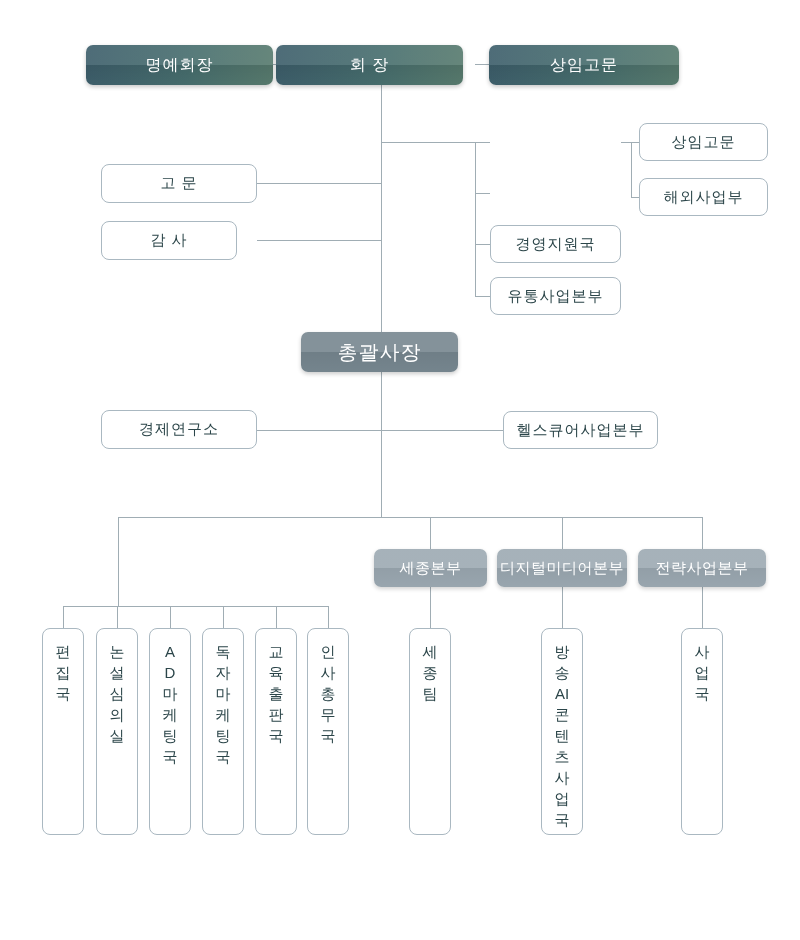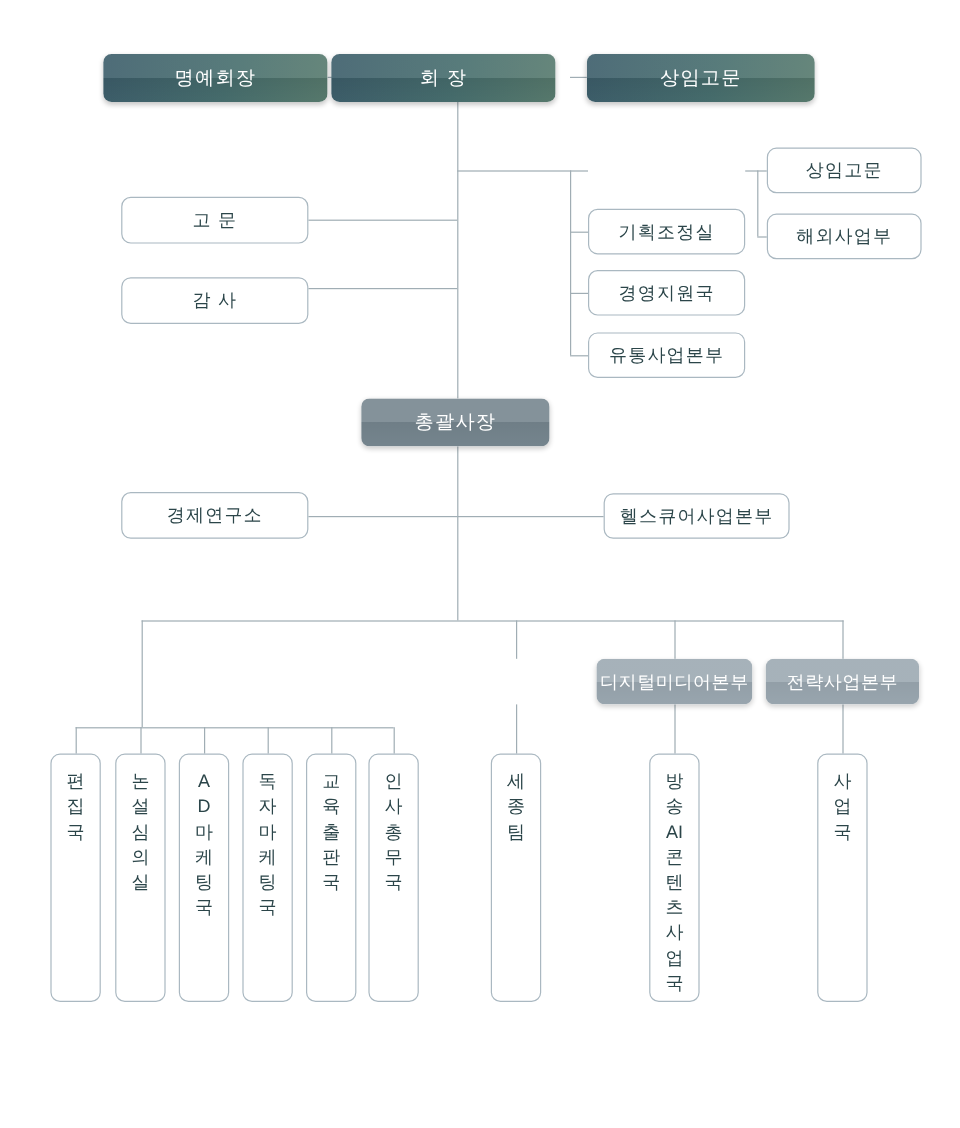--- a/index.html
+++ b/index.html
@@ -16,21 +16,21 @@
     text-align:center;
   }
   .teal{
     border-radius:7px;color:#fff;font-size:16px;letter-spacing:1px;font-weight:500;
     background-image:
       linear-gradient(rgba(255,255,255,0.09) 0%, rgba(255,255,255,0.09) 50%, rgba(0,0,0,0.08) 50%, rgba(0,0,0,0.02) 100%),
       linear-gradient(100deg, var(--teal-a,#3d5e6b) 0%, var(--teal-b,#476e6e) 55%, var(--teal-c,#587b6e) 100%);
     box-shadow:0 2px 4px rgba(0,0,0,0.22);
   }
   .gray-dark{
-    border-radius:7px;color:#fff;font-size:16px;letter-spacing:1px;
+    border-radius:7px;color:#fff;font-size:20px;letter-spacing:1px;
     background-image:
       linear-gradient(rgba(255,255,255,0.10) 0%, rgba(255,255,255,0.10) 50%, rgba(0,0,0,0.06) 50%, rgba(0,0,0,0.01) 100%),
       linear-gradient(var(--gray-dark,#76868f), var(--gray-dark,#76868f));
     box-shadow:0 2px 4px rgba(0,0,0,0.20);
     align-items:center;
   }
   .gray-light{
     border-radius:7px;color:#fff;font-size:15px;letter-spacing:0.5px;
     background-image:
       linear-gradient(rgba(255,255,255,0.12) 0%, rgba(255,255,255,0.12) 50%, rgba(0,0,0,0.05) 50%, rgba(0,0,0,0.01) 100%),
@@ -90,27 +90,24 @@
   <div class="box teal" style="left:276px;top:45px;width:187px;height:40px;">
     <span>회 장</span>
   </div>
   <div class="box teal" style="left:489px;top:45px;width:190px;height:40px;">
     <span>상임고문</span>
   </div>
 
   <div class="box white-box" style="left:101px;top:164px;width:156px;height:39px;">
     <span>고 문</span>
   </div>
-  <div class="box white-box" style="left:101px;top:231px;width:156px;height:39px;">
+  <div class="box white-box" style="left:101px;top:221px;width:136px;height:39px;">
     <span>감 사</span>
   </div>
 
-  <div class="box white-box" style="left:490px;top:174px;width:131px;height:38px;">
-    <span>기획조정실</span>
-  </div>
   <div class="box white-box" style="left:490px;top:277px;width:131px;height:38px;">
     <span>유통사업본부</span>
   </div>
   <div class="box white-box" style="left:490px;top:225px;width:131px;height:38px;">
     <span>경영지원국</span>
   </div>
 
   <div class="box white-box" style="left:639px;top:123px;width:129px;height:38px;">
     <span>상임고문</span>
   </div>
@@ -122,20 +119,23 @@
     <span>총괄사장</span>
   </div>
 
   <div class="box white-box" style="left:101px;top:410px;width:156px;height:39px;">
     <span>경제연구소</span>
   </div>
   <div class="box white-box" style="left:503px;top:411px;width:155px;height:38px;">
     <span>헬스큐어사업본부</span>
   </div>
 
+  <div class="box gray-light" style="left:374px;top:549px;width:113px;height:38px;">
+    <span>세종본부</span>
+  </div>
   <div class="box gray-light" style="left:497px;top:549px;width:130px;height:38px;">
     <span>디지털미디어본부</span>
   </div>
   <div class="box gray-light" style="left:638px;top:549px;width:128px;height:38px;">
     <span>전략사업본부</span>
   </div>
 
   <div class="box white-box vbox" style="left:42px;top:628px;width:42px;height:207px;">
     <span class="vlabel">편
 집

